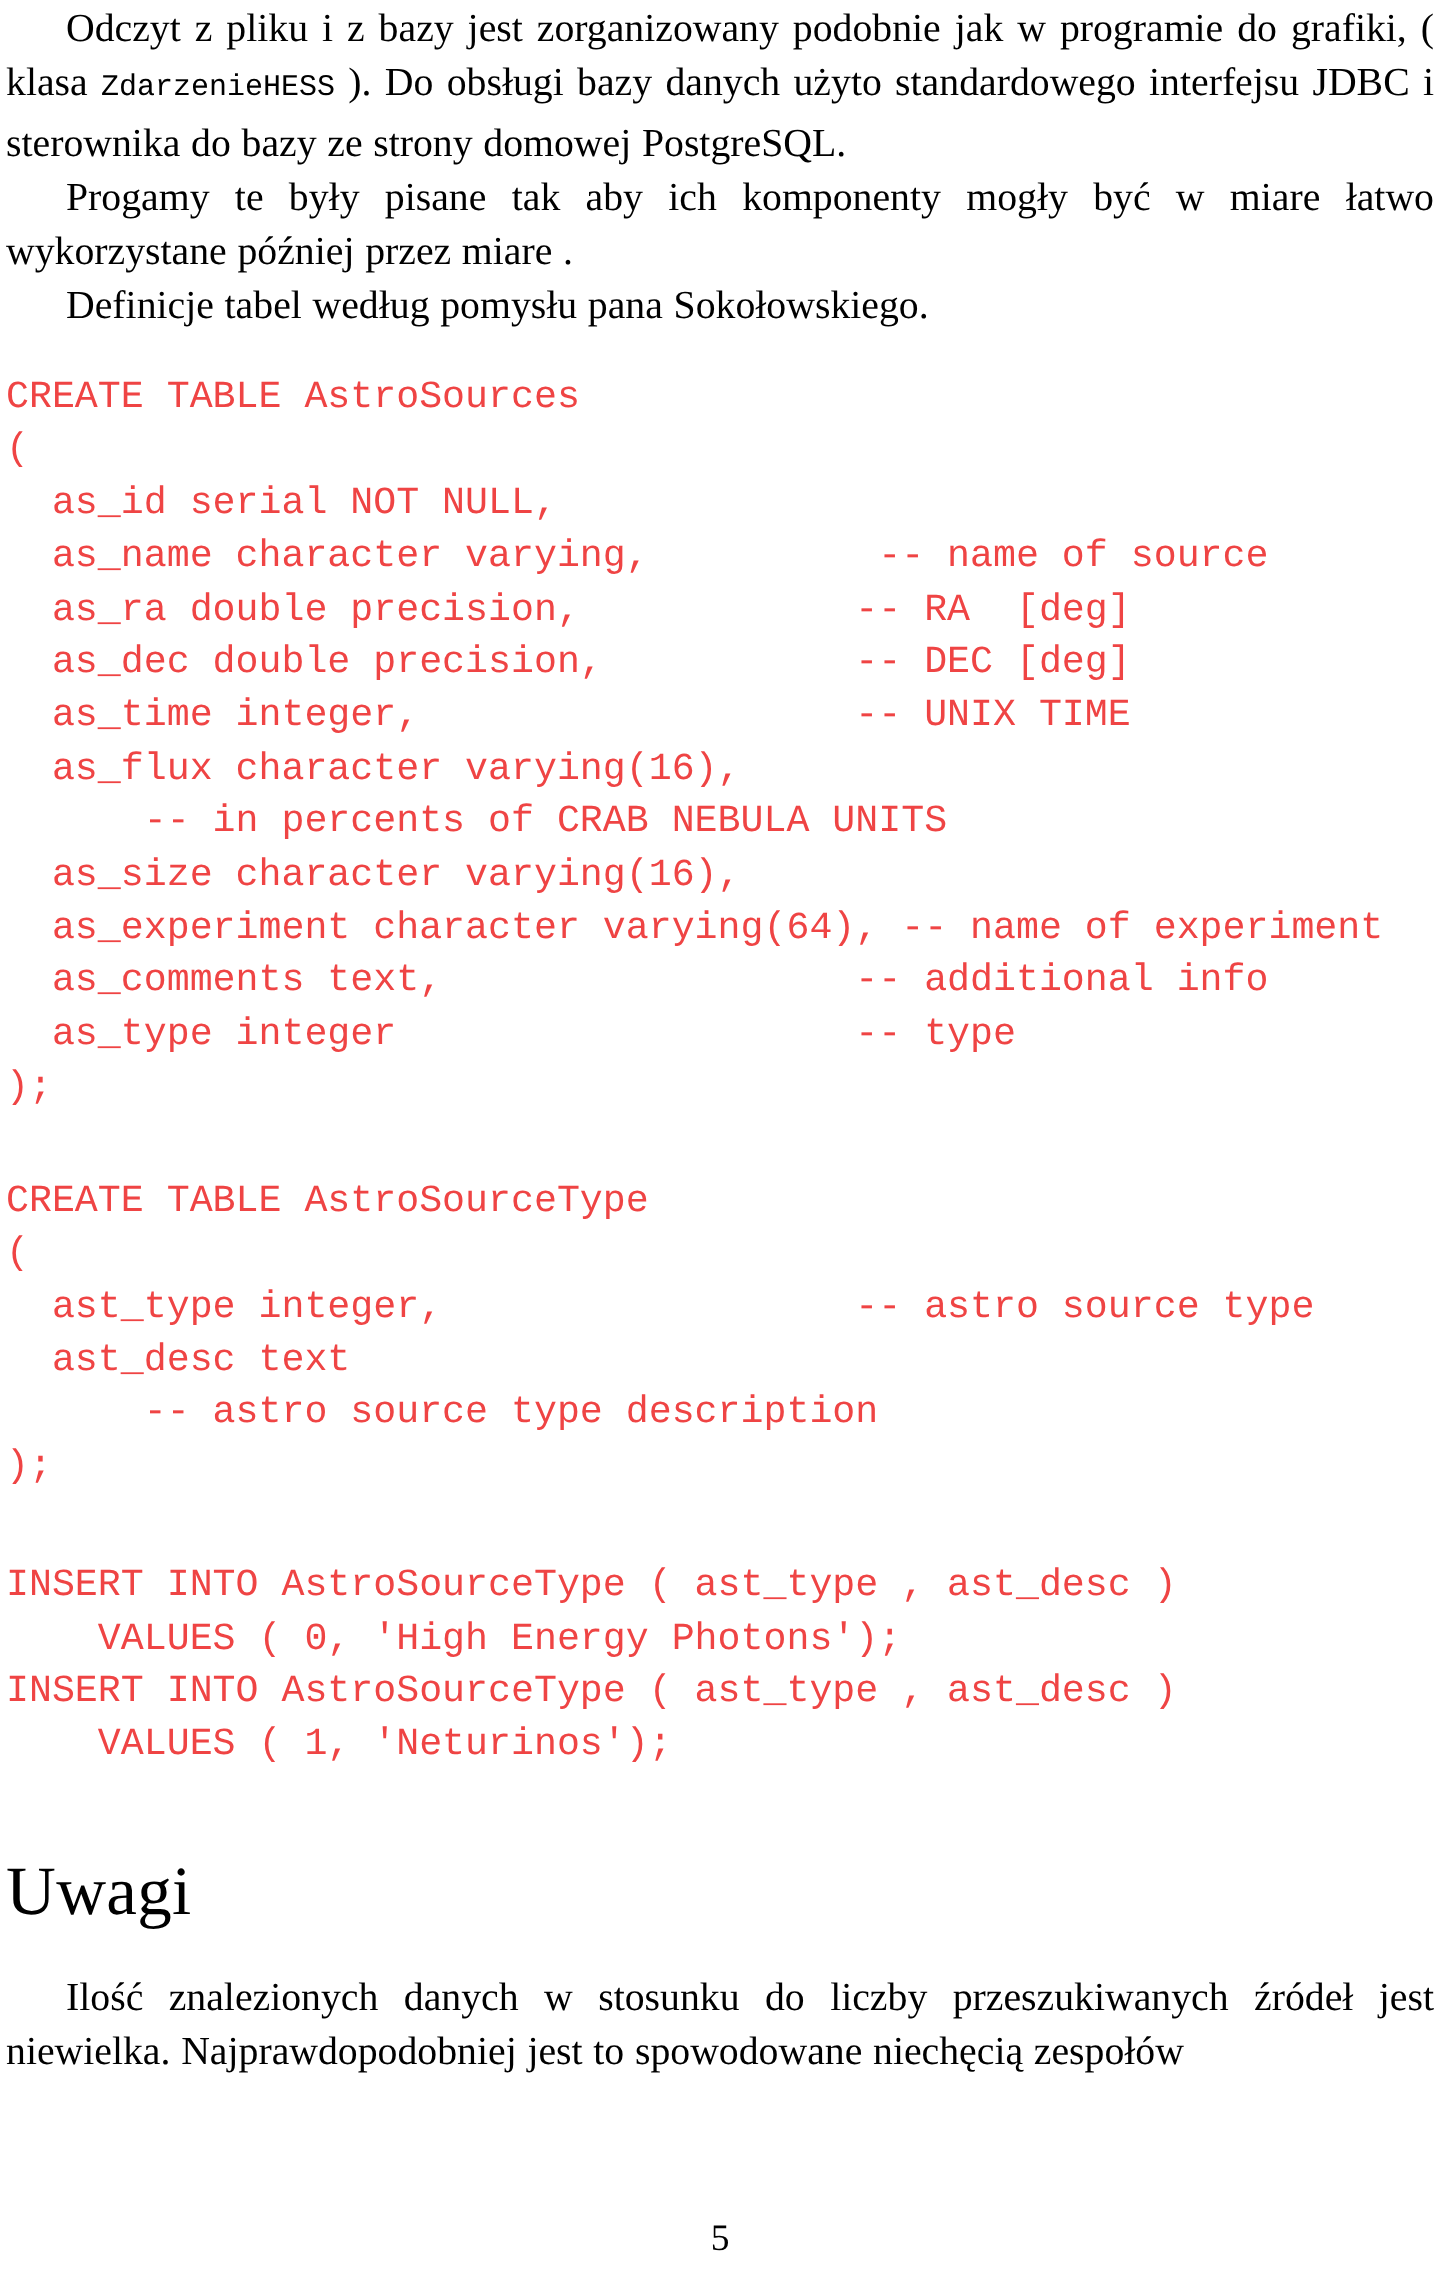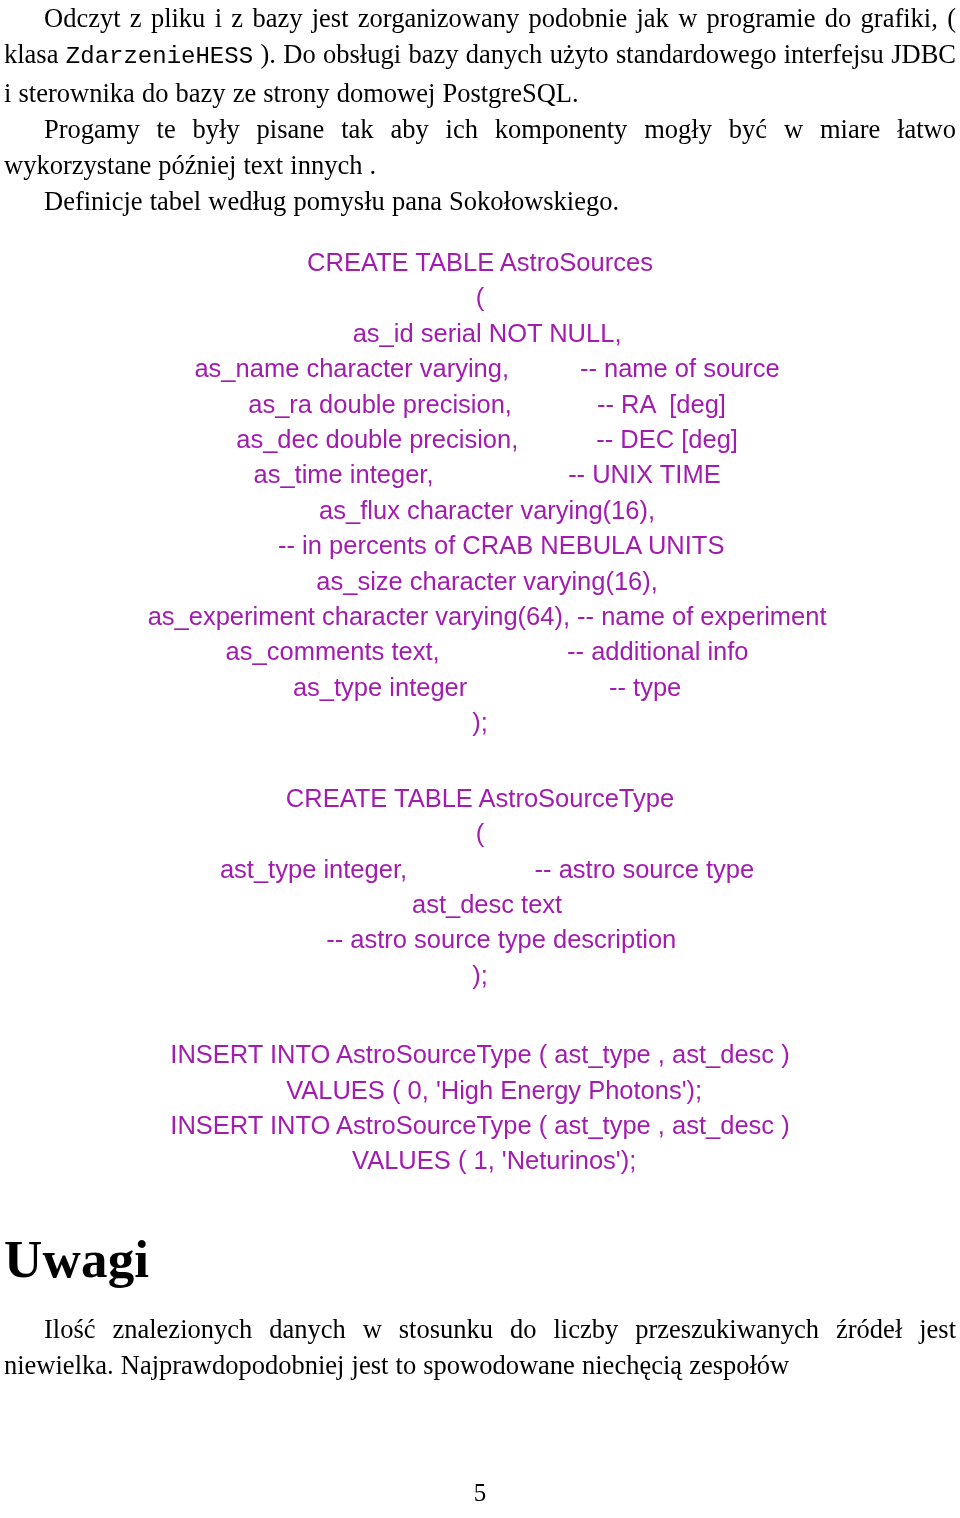--- a/index.html
+++ b/index.html
@@ -47,42 +47,41 @@
   }
   p.body-par.noindent {
     text-indent: 0;
   }
   p.body-par.tight {
     text-align: center;
   }
 
   code.inline-mono {
     font-family: "Liberation Mono", "DejaVu Sans Mono", monospace;
-    font-size: 24px;
+    font-size: 20px;
     letter-spacing: 0px;
   }
 
   
   pre.code-block {
     margin: 0;
-    font-family: Liberation Sans, sans-serif;
+    font-family: Liberation Mono, monospace;
     font-size: 25.5px;
     line-height: 35.4px;
     letter-spacing: 0px;
     white-space: pre;
-    color: #a21caf;
-    text-align: center;
+    color: #ef4444;
   }
 
   
   h2.section-heading {
     margin: 0;
     font-family: "Liberation Serif", "DejaVu Serif", serif;
-    font-size: 53px;
-    font-weight: bold;
+    font-size: 46px;
+    font-weight: normal;
     line-height: 52px;
     letter-spacing: 0.2px;
   }
   .sp-8  { height: 8px; }
   .sp-10 { height: 10px; }
   .sp-18 { height: 18px; }
   .sp-22 { height: 22px; }
   .sp-26 { height: 26px; }
   .sp-44 { height: 44px; }
 
@@ -100,21 +99,21 @@
 </style>
 </head>
 <body>
 
 <div class="page">
 
   <div class="content">
 
     <p class="body-par"><span>Odczyt z pliku i z bazy jest zorganizowany podobnie jak w programie do grafiki, ( klasa </span><code class="inline-mono">ZdarzenieHESS</code><span> ). Do obsługi bazy danych użyto standardo­wego interfejsu JDBC i sterownika do bazy ze strony domowej PostgreSQL.</span></p>
 
-    <p class="body-par">Progamy te były pisane tak aby ich komponenty mogły być w miare łatwo wykorzystane później text innych .</p>
+    <p class="body-par">Progamy te były pisane tak aby ich komponenty mogły być w miare łatwo wykorzystane później przez miare .</p>
 
     <p class="body-par tight">Definicje tabel według pomysłu pana Sokołowskiego.</p>
 
     <div class="sp-8"></div>
 
 
     <div class="sp-18"></div>
 
     <pre class="code-block">CREATE TABLE AstroSources
 (

